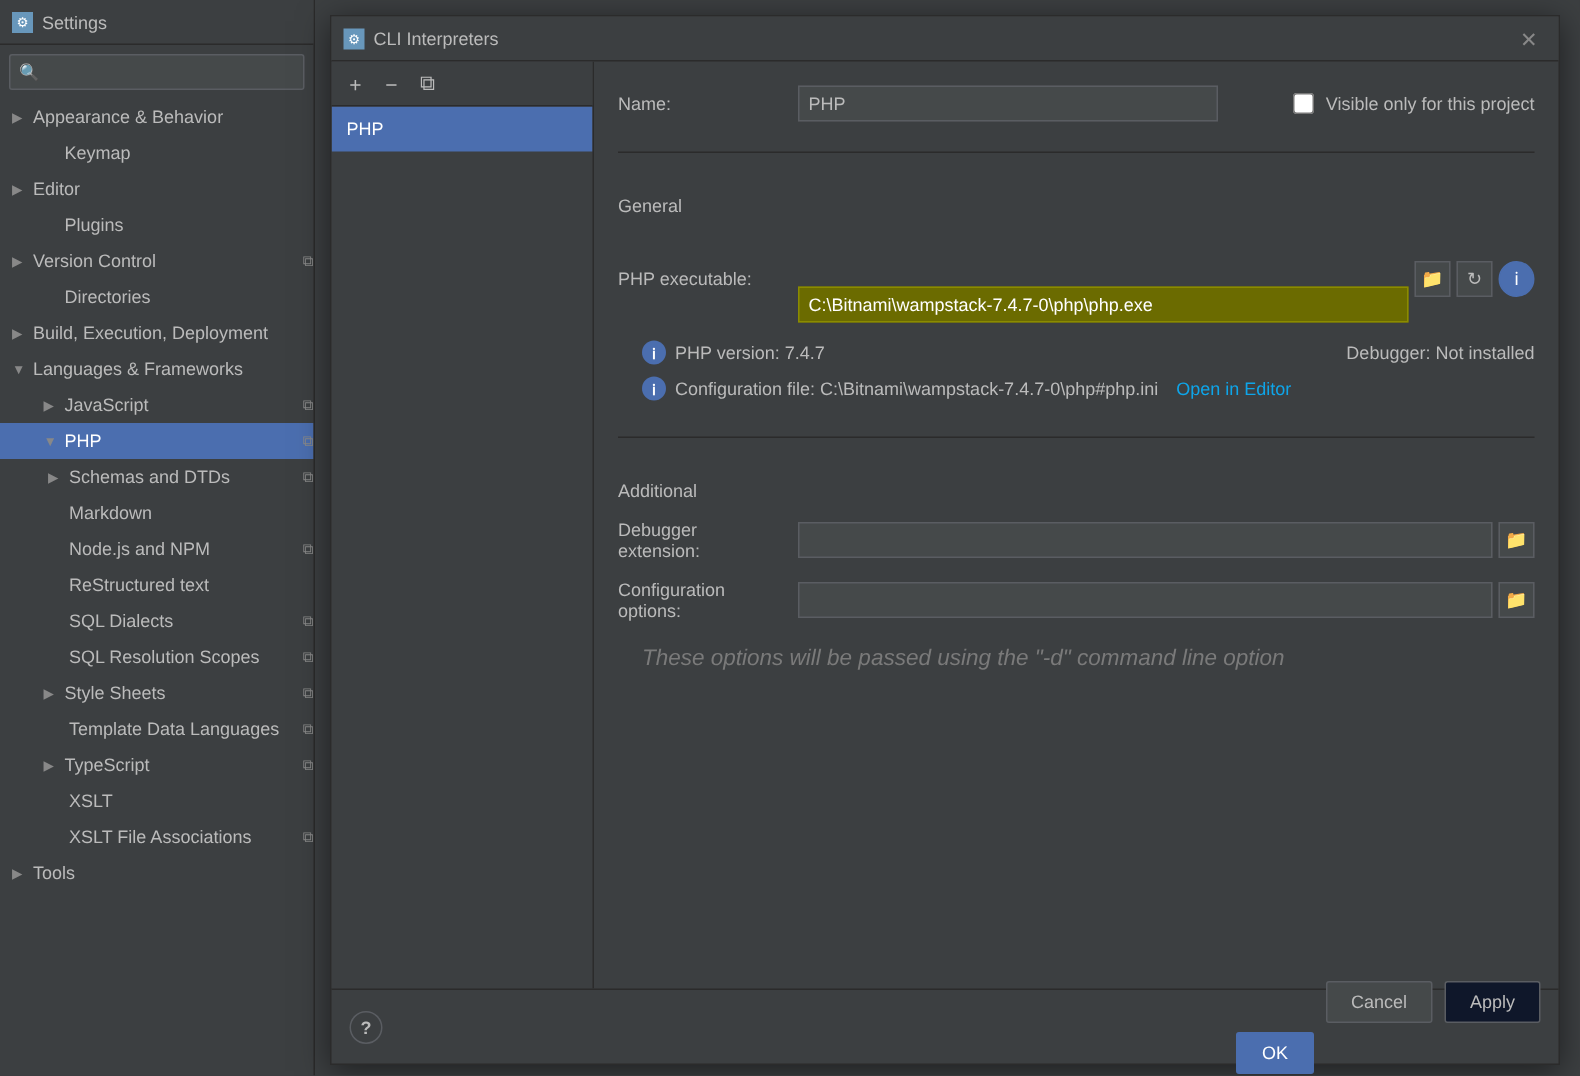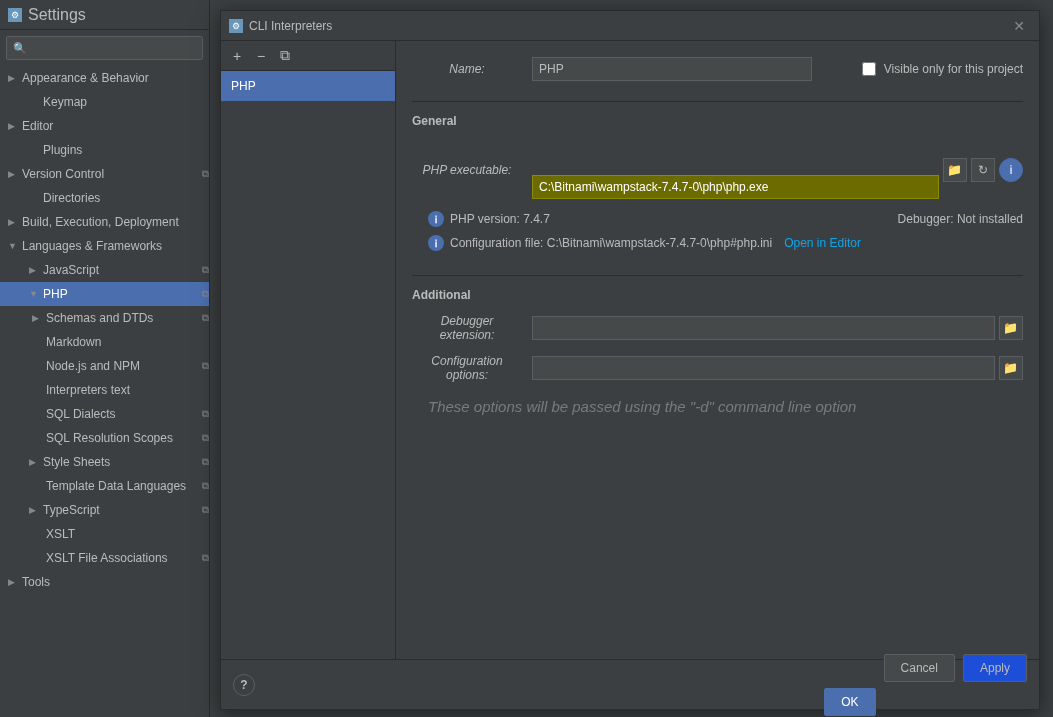--- a/index.html
+++ b/index.html
@@ -24,21 +24,21 @@
       border-bottom: 1px solid #2b2b2b;
     }
     .settings-titlebar-icon {
       width: 14px; height: 14px;
       background: #6897bb;
       display: flex; align-items: center; justify-content: center;
       font-size: 9px; color: white;
     }
     .settings-titlebar-text {
       color: #bbbbbb;
-      font-size: 16px;
+      font-size: 12px;
     }
 
     .search-box {
       margin: 6px 6px;
       background: #45494a;
       border: 1px solid #5a5d62;
       border-radius: 2px;
       height: 24px;
       display: flex;
       align-items: center;
@@ -188,24 +188,23 @@
     }
 
     .form-row {
       display: flex;
       align-items: center;
       margin-bottom: 12px;
     }
     .form-label {
       color: #bbbbbb;
       width: 120px;
-      text-align: center;
+      text-align: left;
       padding-right: 10px;
       flex-shrink: 0;
-      font-style: italic;
     }
     .form-input {
       flex: 1;
       height: 24px;
       background: #45494a;
       border: 1px solid #5a5d62;
       color: #bbbbbb;
       padding: 0 6px;
       outline: none;
       font-size: 12px;
@@ -258,23 +257,23 @@
       color: white;
       font-size: 10px;
       font-weight: bold;
       flex-shrink: 0;
     }
     .info-text { color: #bbbbbb; }
     .info-link { color: #0ea5e9; cursor: pointer; }
 
     .section-header {
       color: #bbbbbb;
-      font-weight: bold;
+      font-weight: normal;
       margin-bottom: 12px;
-      margin-top: 4px;
+      margin-top: 20px;
     }
 
     .hint-text {
       color: #7a7a7a;
       font-style: italic;
       font-size: 15px;
       padding-left: 16px;
       margin-top: 4px;
     }
 
@@ -310,21 +309,21 @@
       font-size: 12px;
       border-radius: 2px;
     }
     .dialog-btn.primary {
       background: #4b6eaf;
       border-color: #4b6eaf;
       color: white;
       margin-top: 34px;
     }
     .dialog-btn.apply {
-      background: #1d4ed8;
+      background: #0f172a;
     }
 
     
     .section-divider {
       height: 1px;
       background: #2b2b2b;
       margin: 8px 0;
     }
   </style>
 </head>
@@ -395,21 +394,21 @@
         <span class="arrow"></span>
         <span class="item-label">Markdown</span>
       </div>
       <div class="tree-item level3">
         <span class="arrow"></span>
         <span class="item-label">Node.js and NPM</span>
         <span class="item-icon">⧉</span>
       </div>
       <div class="tree-item level3">
         <span class="arrow"></span>
-        <span class="item-label">Interpreters text</span>
+        <span class="item-label">ReStructured text</span>
       </div>
       <div class="tree-item level3">
         <span class="arrow"></span>
         <span class="item-label">SQL Dialects</span>
         <span class="item-icon">⧉</span>
       </div>
       <div class="tree-item level3">
         <span class="arrow"></span>
         <span class="item-label">SQL Resolution Scopes</span>
         <span class="item-icon">⧉</span>

